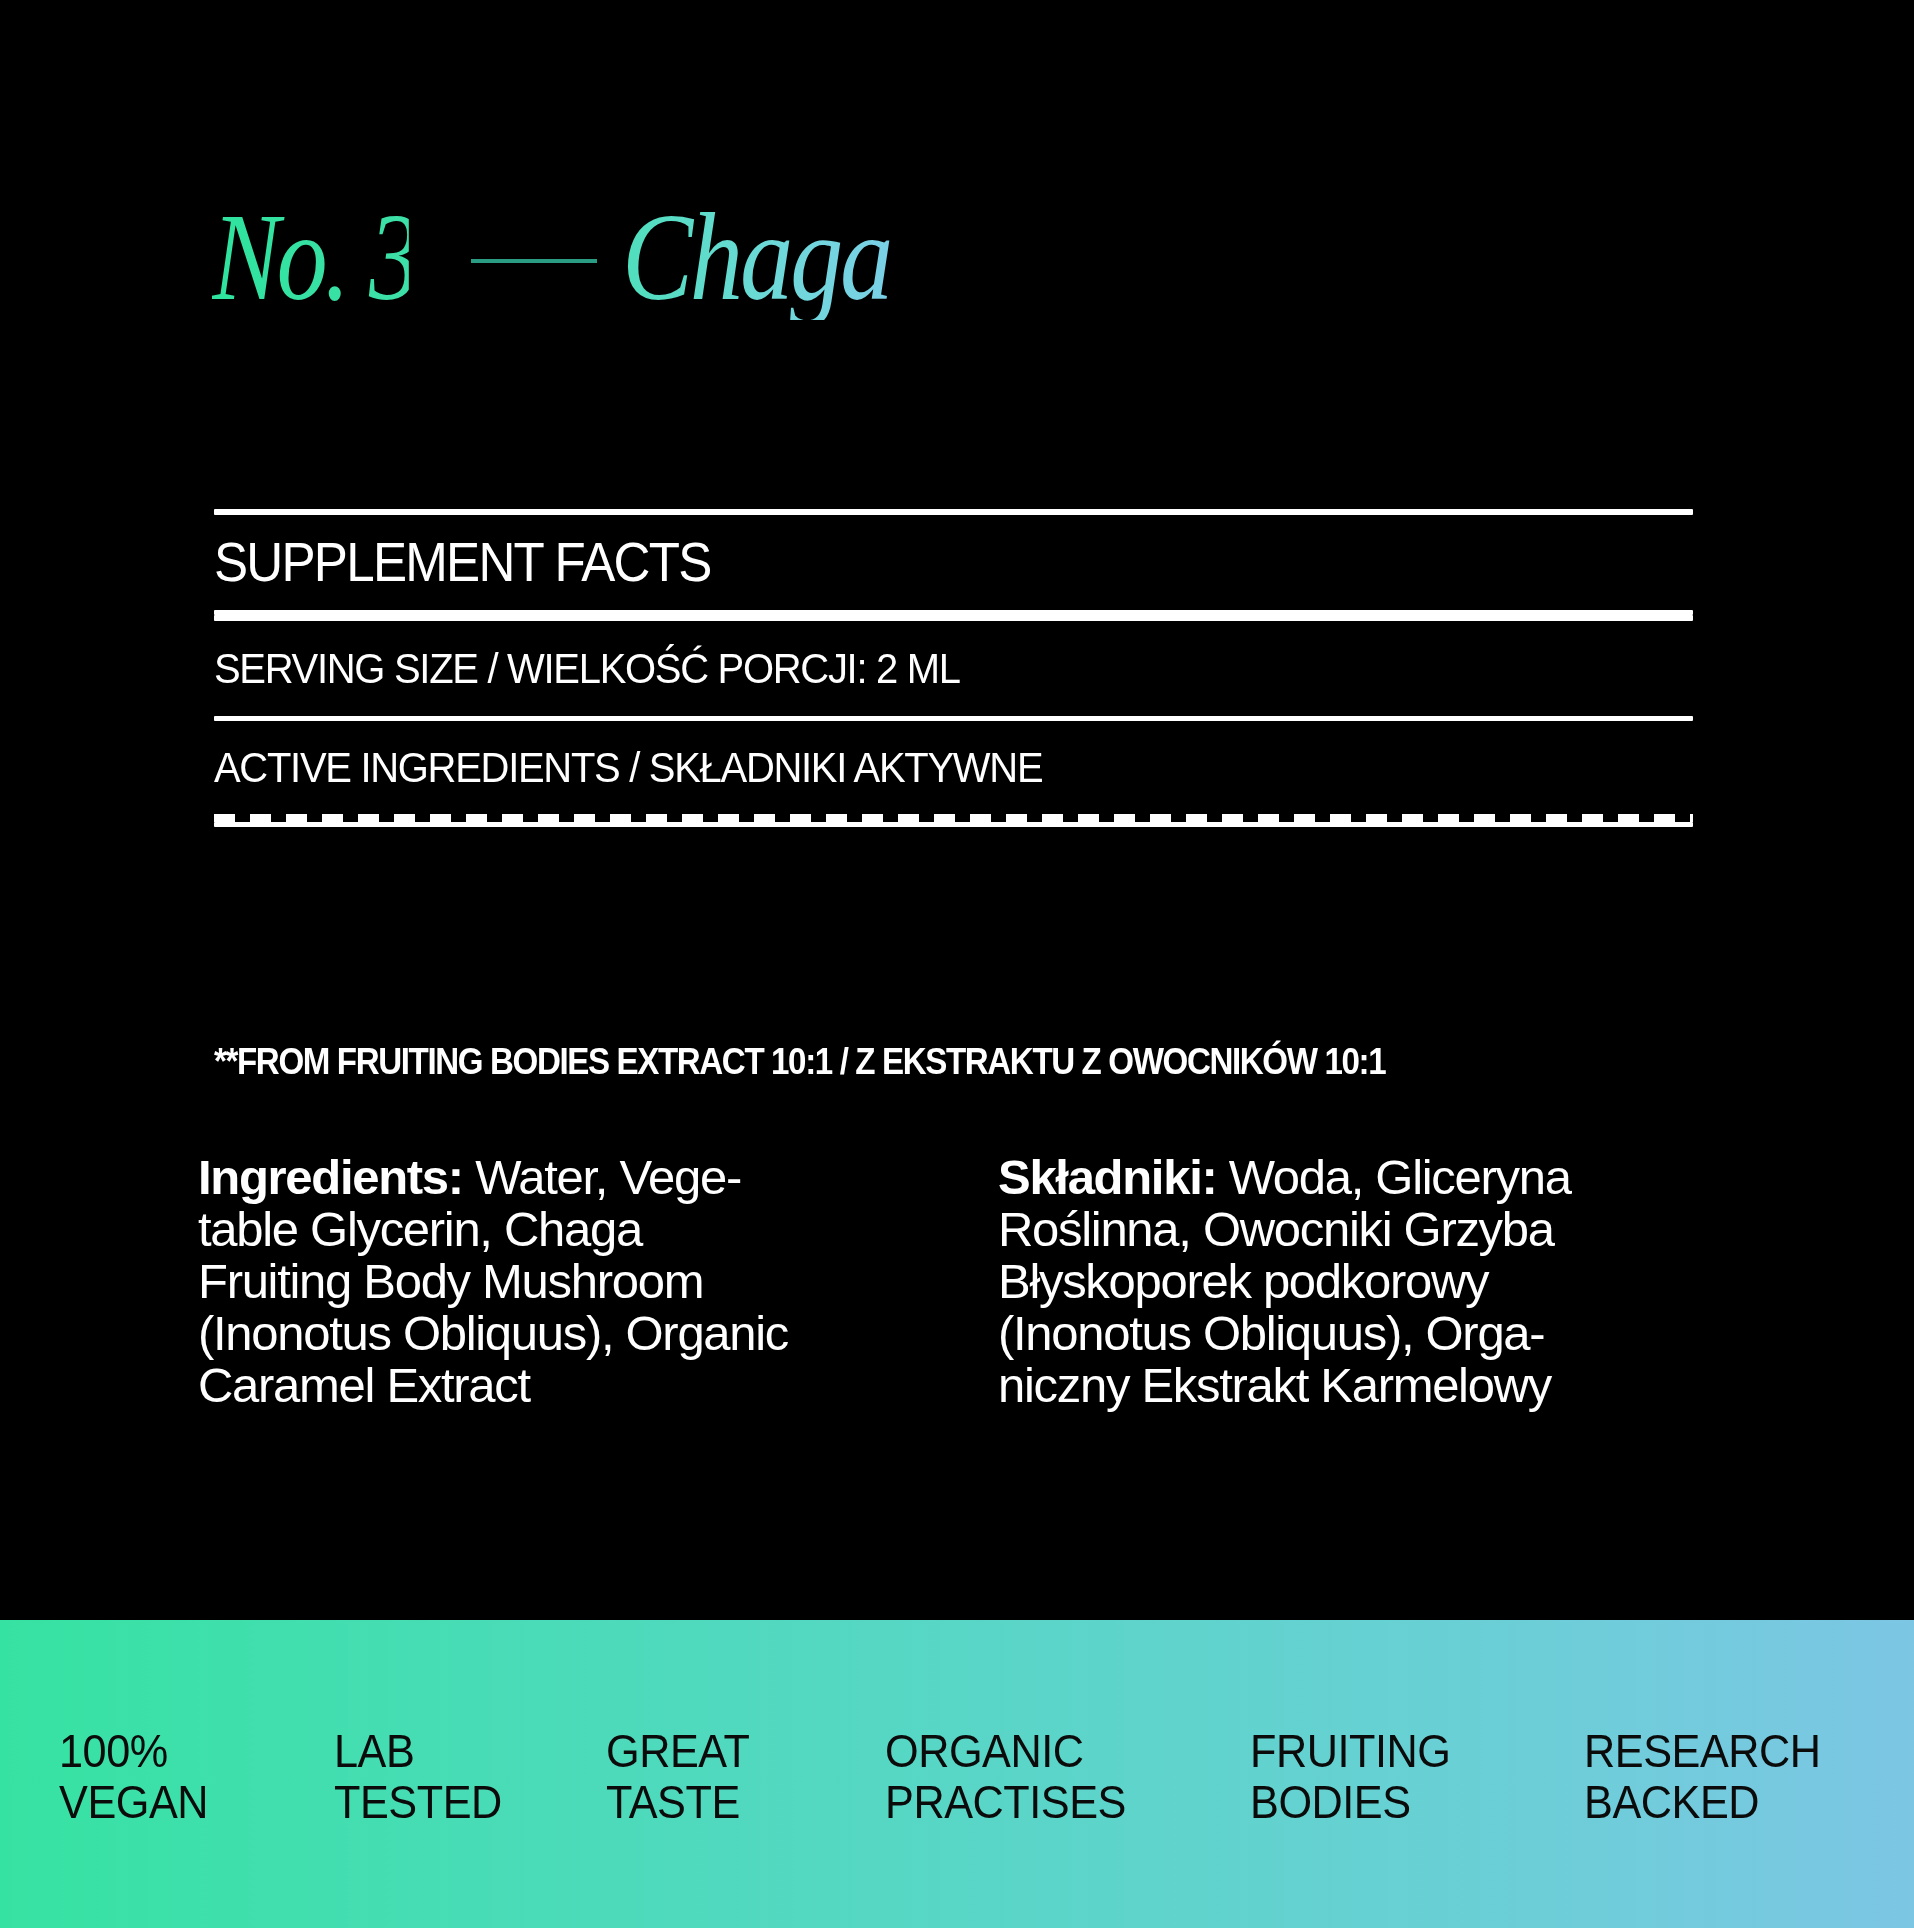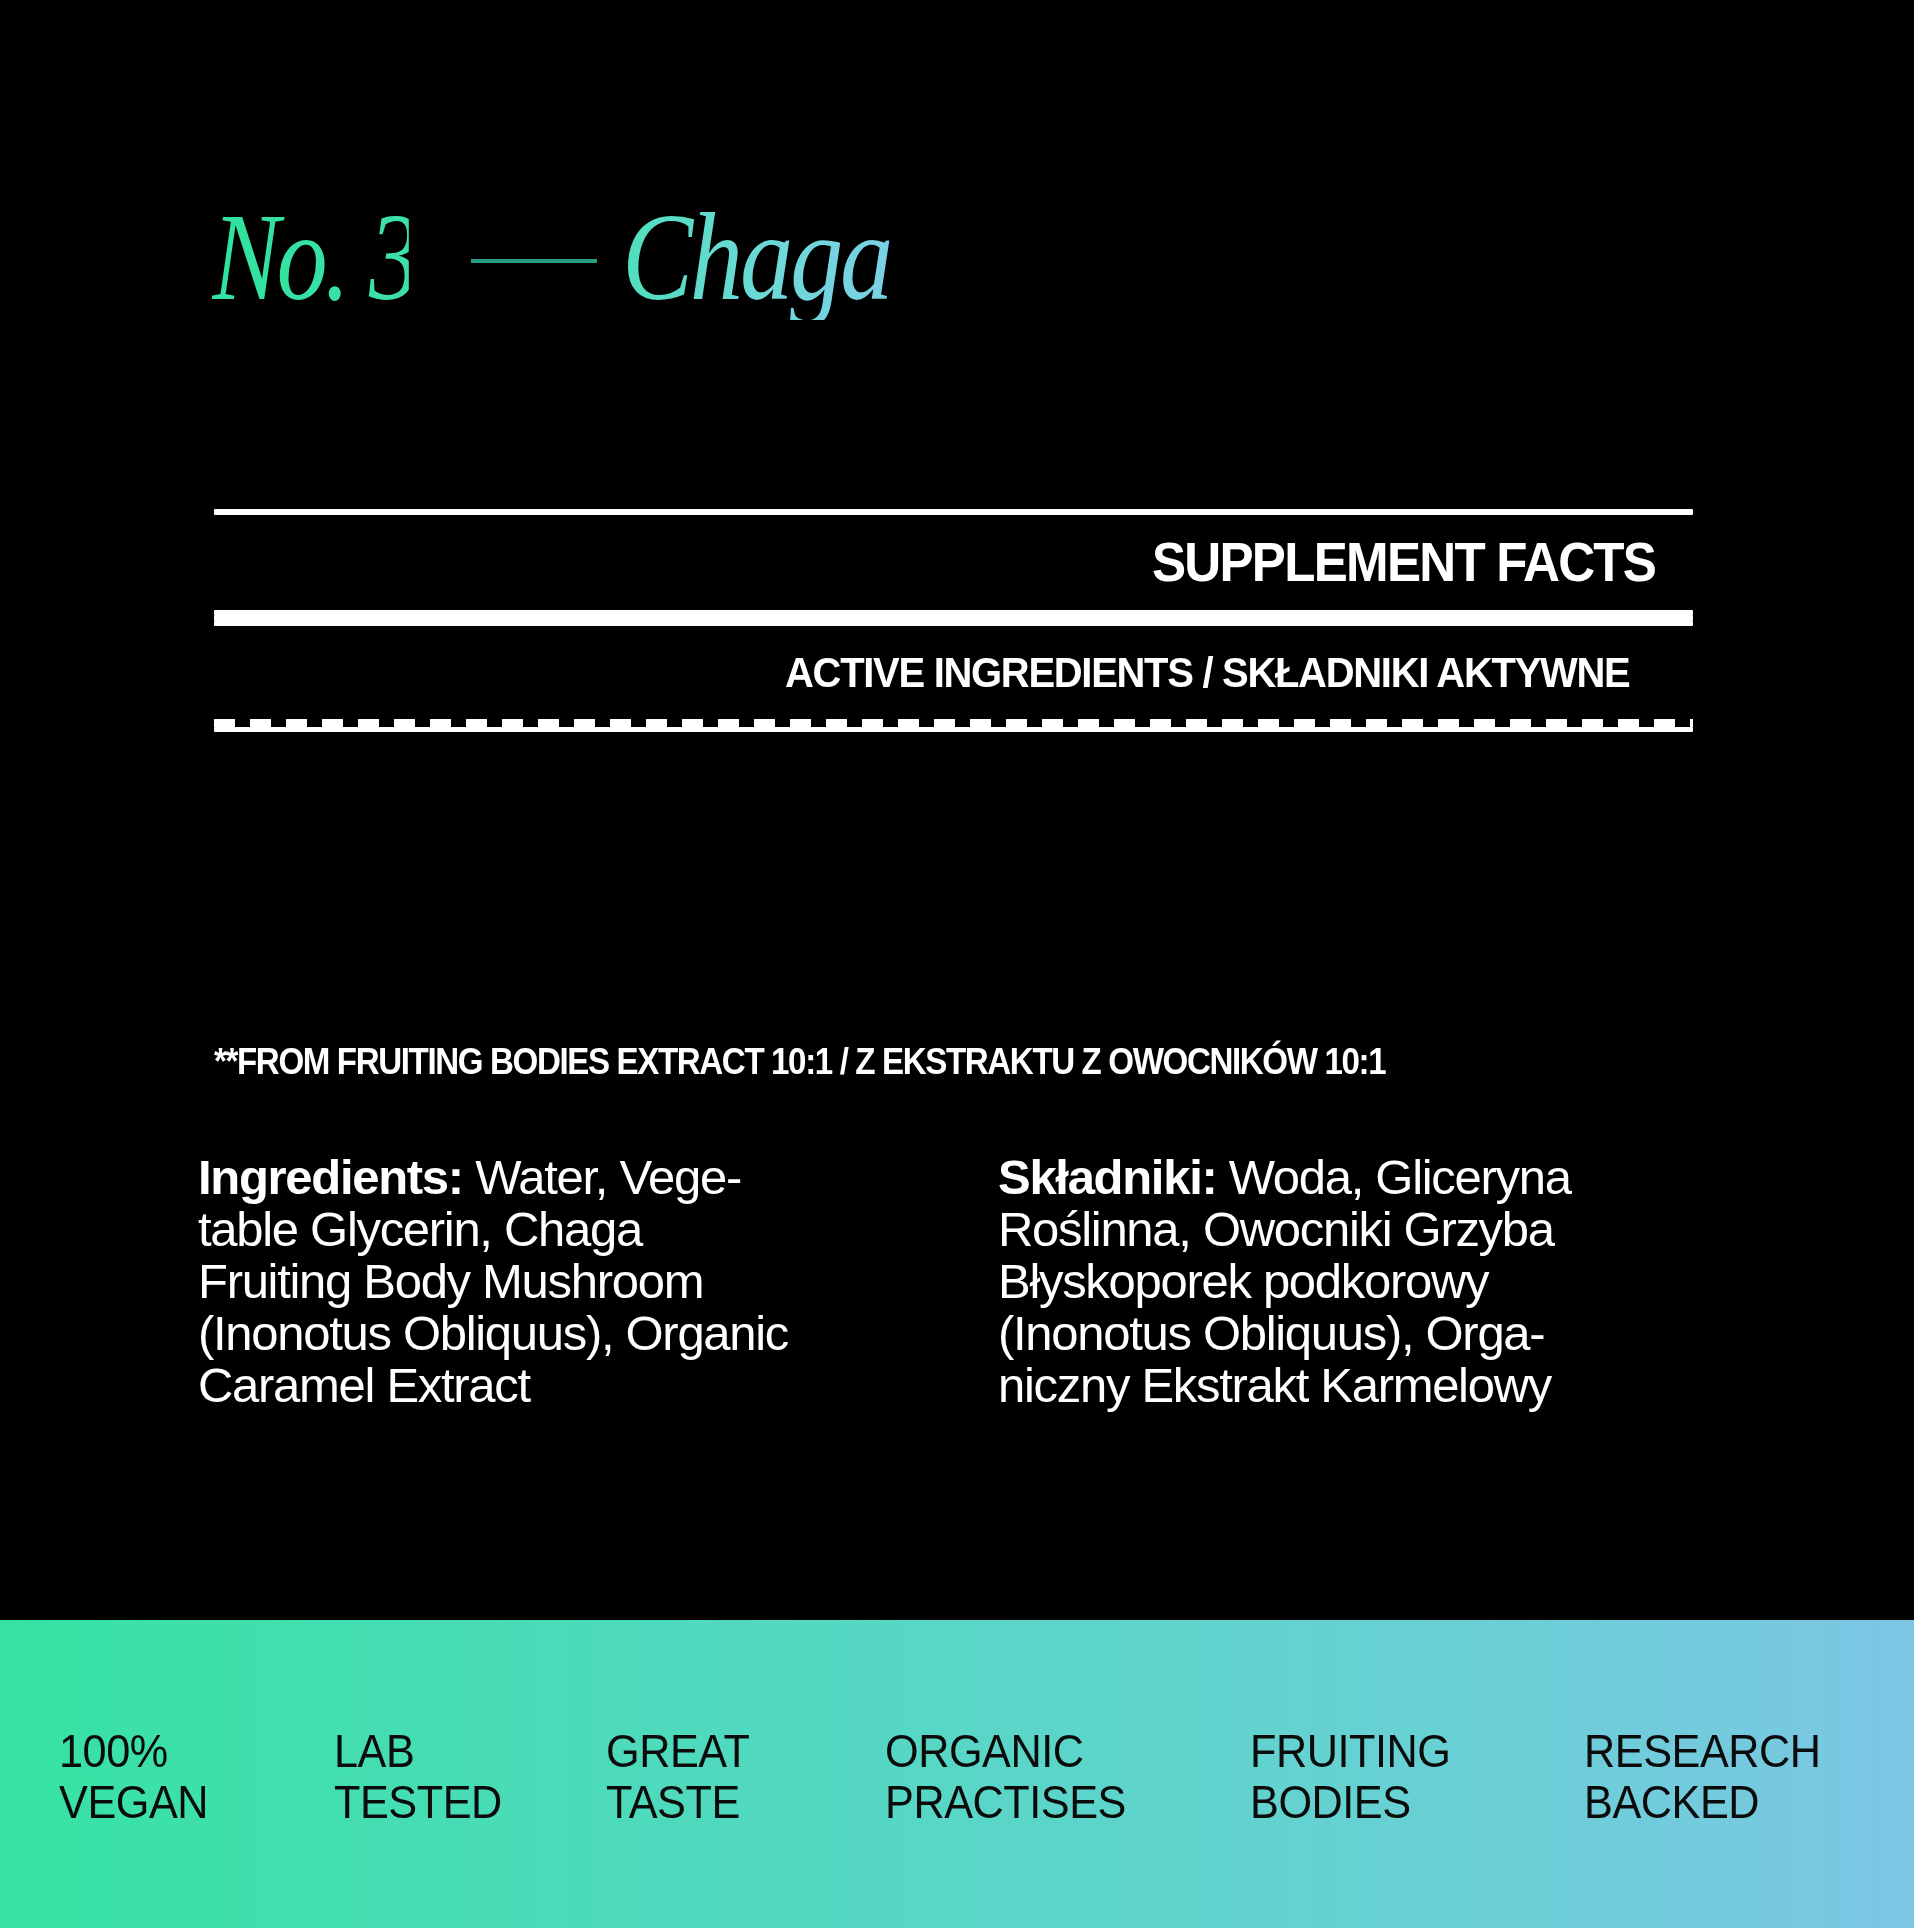--- a/index.html
+++ b/index.html
@@ -73,22 +73,22 @@
     .dashed {
       height: 7.5px;
       background-image: linear-gradient(90deg, #fff 0 21px, transparent 21px 36px);
       background-size: 36px 7.5px;
       background-repeat: repeat-x;
     }
     .row {
       height: 95px;
       display: flex;
       align-items: center;
-      justify-content: flex-end;
-      font-weight: bold;
+      justify-content: flex-start;
+      font-weight: normal;
       font-size: 43px;
       letter-spacing: -1.4px;
       text-transform: uppercase;
       white-space: nowrap;
     }
     .row.header {
       font-size: 55px;
       letter-spacing: -1.9px;
     }
     .row.dense {
@@ -167,20 +167,26 @@
   <span class="name">Chaga</span>
 </div>
 
 <div class="facts">
   <div class="rule"></div>
   <div class="row header">
     <span class="label">SUPPLEMENT FACTS</span>
   </div>
   <div class="rule"></div>
   <div class="rule"></div>
+  <div class="row">
+    <span class="label">
+      <span>SERVING SIZE / WIELKOŚĆ PORCJI:</span>
+      <span>2 ML</span>
+    </span>
+  </div>
   <div class="rule"></div>
   <div class="row dense">
     <span class="label">ACTIVE INGREDIENTS / SKŁADNIKI AKTYWNE</span>
   </div>
   <div class="dashed"></div>
   <div class="rule"></div>
 </div>
 
 <div class="footnote">**FROM FRUITING BODIES EXTRACT 10:1 / Z EKSTRAKTU Z OWOCNIKÓW 10:1</div>
 

